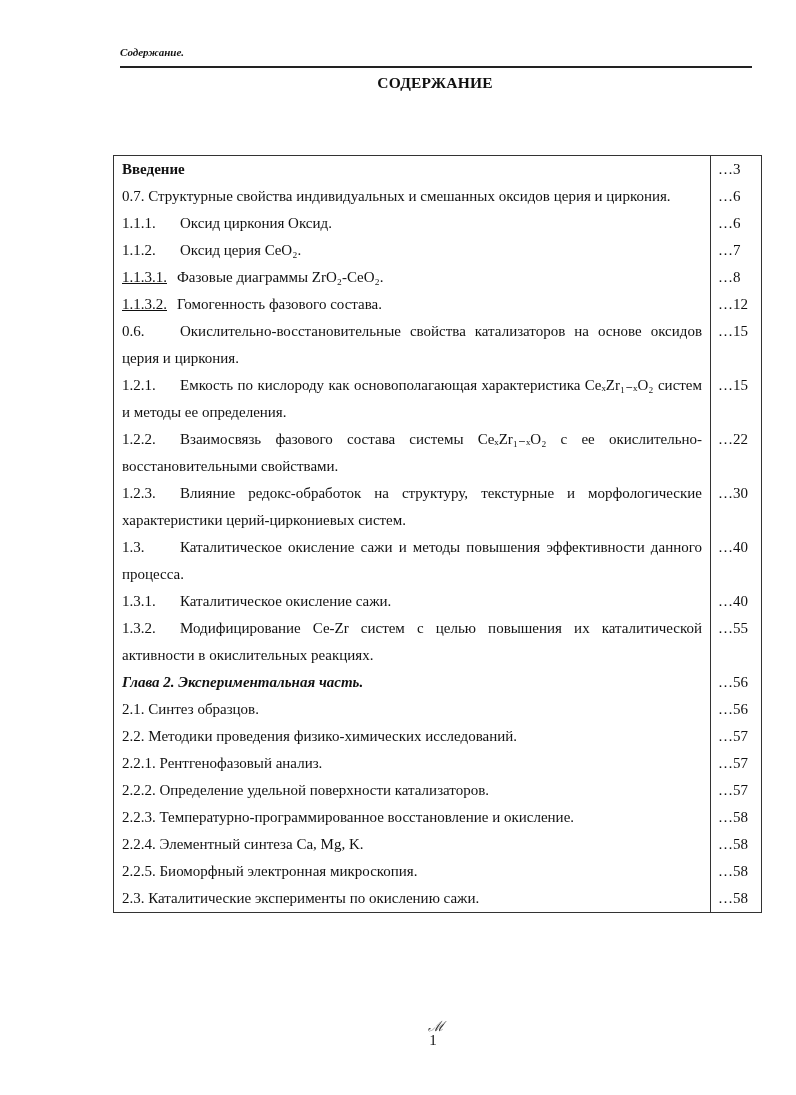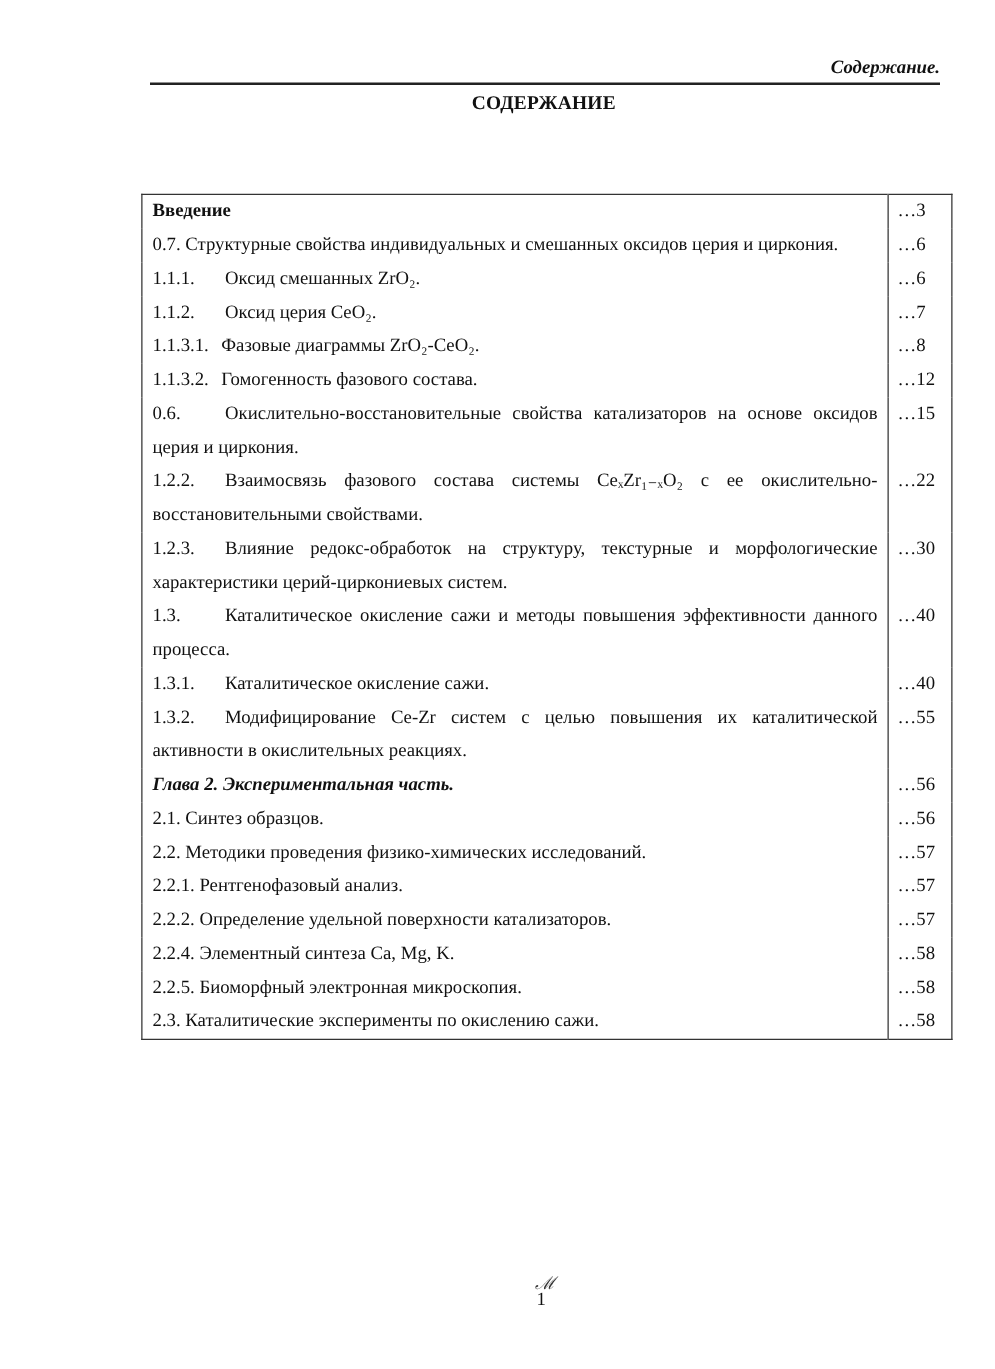--- a/index.html
+++ b/index.html
@@ -1,43 +1,43 @@
 <!DOCTYPE html>
 <html><head>
 <meta charset="utf-8">
 <style>
   html, body { margin: 0; padding: 0; }
   body {
     width: 796px; height: 1095px; background: #ffffff; position: relative;
     font-family: "Liberation Serif", "DejaVu Serif", serif; color: #111; overflow: hidden;
   }
   .running-head {
-    position: absolute; left: 120px; top: 46px; width: 632px; text-align: right;
-    font-style: italic; font-weight: bold; font-size: 15px;
+    position: absolute; left: 120px; top: 46px; width: 632px; text-align: left;
+    font-style: italic; font-weight: bold; font-size: 11px;
   }
   .head-rule {
     position: absolute; left: 120px; top: 66px; width: 632px; height: 0;
     border-top: 2px solid #222;
   }
   .page-title {
     position: absolute; left: 0; top: 74px; width: 870px; text-align: center;
     font-weight: bold; font-size: 15.5px; letter-spacing: 0.2px;
   }
   .toc {
     position: absolute; left: 113px; top: 155px; width: 649px;
     border: 1.5px solid #333; border-collapse: collapse; font-size: 15px;
   }
   .toc td { padding: 0; vertical-align: top; line-height: 27px; }
   .toc td.title { width: 580px; padding: 0 8px 0 8px; text-align: justify; }
   .toc td.page { border-left: 1.5px solid #333; padding-left: 7px; }
   .bold { font-weight: bold; }
   .bi { font-weight: bold; font-style: italic; }
   .num { display: inline-block; }
   .num.w1 { width: 58px; }
-  .num.w2 { width: 55px; }
+  .num.w2 { width: 55px; text-decoration: underline; }
   .page-number {
     position: absolute; left: 0; top: 1032px; width: 866px; text-align: center; font-size: 15px;
   }
   .mark {
     position: absolute; left: 428px; top: 1016px; font-size: 14px; font-style: italic; color: #333;
   }
 </style>
 </head>
 <body>
 
@@ -49,37 +49,41 @@
   <tbody id="toc-body">
       <tr>
         <td class="title bold"><span>Введение</span></td>
         <td class="page">…3</td>
       </tr>
       <tr>
         <td class="title"><span>0.7. Структурные свойства индивидуальных и смешанных оксидов церия и циркония.</span></td>
         <td class="page">…6</td>
       </tr>
       <tr>
-        <td class="title"><span class="num w1">1.1.1.</span><span>Оксид смешанных ZrO₂.</span></td>
+        <td class="title"><span class="num w1">1.1.1.</span><span>Оксид циркония Оксид.</span></td>
         <td class="page">…6</td>
       </tr>
       <tr>
         <td class="title"><span class="num w1">1.1.2.</span><span>Оксид церия CeO₂.</span></td>
         <td class="page">…7</td>
       </tr>
       <tr>
         <td class="title"><span class="num w2">1.1.3.1.</span><span>Фазовые диаграммы ZrO₂-CeO₂.</span></td>
         <td class="page">…8</td>
       </tr>
       <tr>
         <td class="title"><span class="num w2">1.1.3.2.</span><span>Гомогенность фазового состава.</span></td>
         <td class="page">…12</td>
       </tr>
       <tr>
         <td class="title"><span class="num w1">0.6.</span><span>Окислительно-восстановительные свойства катализаторов на основе оксидов церия и циркония.</span></td>
+        <td class="page">…15</td>
+      </tr>
+      <tr>
+        <td class="title"><span class="num w1">1.2.1.</span><span>Емкость по кислороду как основополагающая характеристика CeₓZr₁₋ₓO₂ систем и методы ее определения.</span></td>
         <td class="page">…15</td>
       </tr>
       <tr>
         <td class="title"><span class="num w1">1.2.2.</span><span>Взаимосвязь фазового состава системы CeₓZr₁₋ₓO₂ с ее окислительно-восстановительными свойствами.</span></td>
         <td class="page">…22</td>
       </tr>
       <tr>
         <td class="title"><span class="num w1">1.2.3.</span><span>Влияние редокс-обработок на структуру, текстурные и морфологические характеристики церий-циркониевых систем.</span></td>
         <td class="page">…30</td>
       </tr>
@@ -109,20 +113,24 @@
       </tr>
       <tr>
         <td class="title"><span>2.2.1. Рентгенофазовый анализ.</span></td>
         <td class="page">…57</td>
       </tr>
       <tr>
         <td class="title"><span>2.2.2. Определение удельной поверхности катализаторов.</span></td>
         <td class="page">…57</td>
       </tr>
       <tr>
+        <td class="title"><span>2.2.3. Температурно-программированное восстановление и окисление.</span></td>
+        <td class="page">…58</td>
+      </tr>
+      <tr>
         <td class="title"><span>2.2.4. Элементный синтеза Ca, Mg, K.</span></td>
         <td class="page">…58</td>
       </tr>
       <tr>
         <td class="title"><span>2.2.5. Биоморфный электронная микроскопия.</span></td>
         <td class="page">…58</td>
       </tr>
       <tr>
         <td class="title"><span>2.3. Каталитические эксперименты по окислению сажи.</span></td>
         <td class="page">…58</td>

